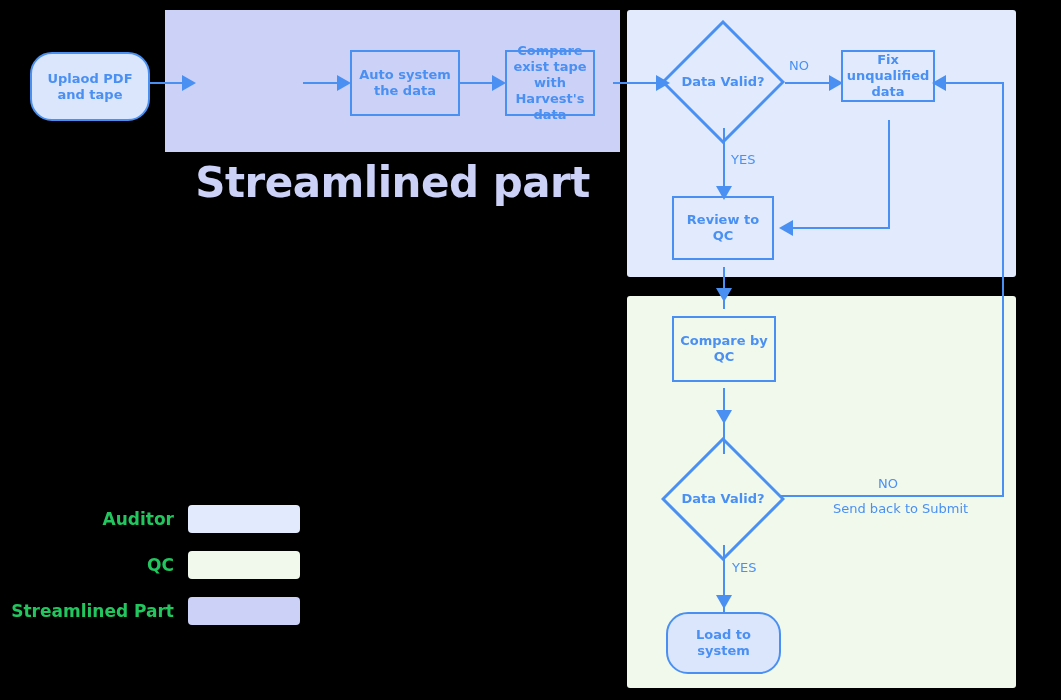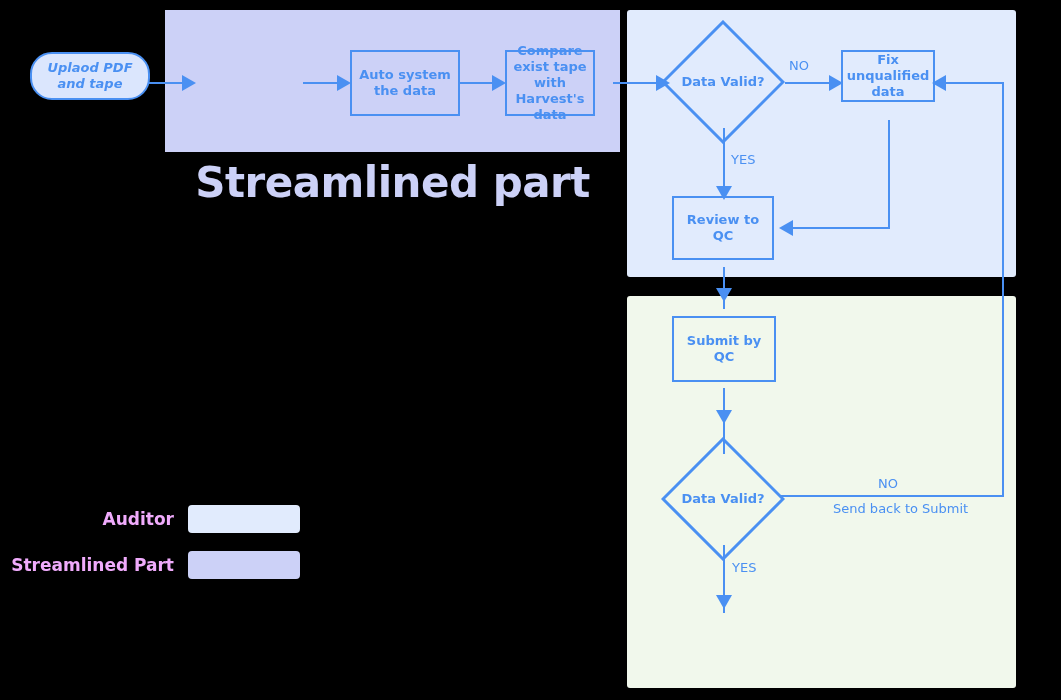--- a/index.html
+++ b/index.html
@@ -128,21 +128,21 @@
     width: 300px;
   }
   .legend-row {
     display: flex;
     align-items: center;
     justify-content: flex-end;
     margin-bottom: 18px;
     height: 28px;
   }
   .legend-label {
-    color: #f0abfc;
+    color: #22c55e;
     font-size: 17px;
     font-weight: bold;
     margin-right: 14px;
     white-space: nowrap;
   }
   .legend-swatch {
     width: 112px;
     height: 28px;
     border-radius: 4px;
     flex: none;
@@ -191,21 +191,21 @@
   <div class="arrow arrow-d" style="left:716px; top:595px;"></div>
   <div class="edge-label" style="left:732px; top:560px;">YES</div>
 
   <div class="ln ln-h" style="left:780px; top:495px; width:224px;"></div>
   <div class="ln ln-v" style="left:1002px; top:82px; height:415px;"></div>
   <div class="ln ln-h" style="left:944px; top:82px; width:60px;"></div>
   <div class="arrow arrow-l" style="left:932px; top:75px;"></div>
   <div class="edge-label" style="left:878px; top:476px;">NO</div>
   <div class="edge-label" style="left:833px; top:501px;">Send back to Submit</div>
 
-  <div class="node terminator" style="left:30px; top:52px; width:120px; height:48px;font-style:italic;">
+  <div class="node terminator" style="left:30px; top:52px; width:120px; height:69px;">
     <span>Uplaod PDF and tape</span>
   </div>
 
 
   <div class="node process" style="left:350px; top:50px; width:110px; height:66px;">
     <span>Auto system the data</span>
   </div>
 
   <div class="node process" style="left:505px; top:50px; width:90px; height:66px;">
     <span>Compare exist tape with Harvest's data</span>
@@ -220,37 +220,44 @@
 
   <div class="node process" style="left:841px; top:50px; width:94px; height:52px;">
     <span>Fix unqualified data</span>
   </div>
 
   <div class="node process" style="left:672px; top:196px; width:102px; height:64px;">
     <span>Review to QC</span>
   </div>
 
   <div class="node process" style="left:672px; top:316px; width:104px; height:66px;">
-    <span>Submit by QC</span>
+    <span>Compare by QC</span>
   </div>
 
   <div class="node decision" style="left:661px; top:437px; width:124px; height:124px;">
     <svg class="dia-shape" viewBox="0 0 124 124" preserveAspectRatio="none">
       <polygon points="62,2 122,62 62,122 2,62" fill="none" stroke="#4a90f2" stroke-width="3"></polygon>
     </svg>
     <span class="dia-label">Data Valid?</span>
   </div>
 
+  <div class="node terminator" style="left:666px; top:612px; width:115px; height:62px;">
+    <span>Load to system</span>
+  </div>
 
   <div class="section-title">Streamlined part</div>
 
   <div class="legend">
     <div class="legend-row">
       <span class="legend-label">Auditor</span>
       <span class="legend-swatch" style="background:#e1ebfd;"></span>
     </div>
     <div class="legend-row">
+      <span class="legend-label">QC</span>
+      <span class="legend-swatch" style="background:#f1f8ec;"></span>
+    </div>
+    <div class="legend-row">
       <span class="legend-label">Streamlined Part</span>
       <span class="legend-swatch" style="background:#ccd1f7;"></span>
     </div>
   </div>
 
 </div>
 
 </body></html>

